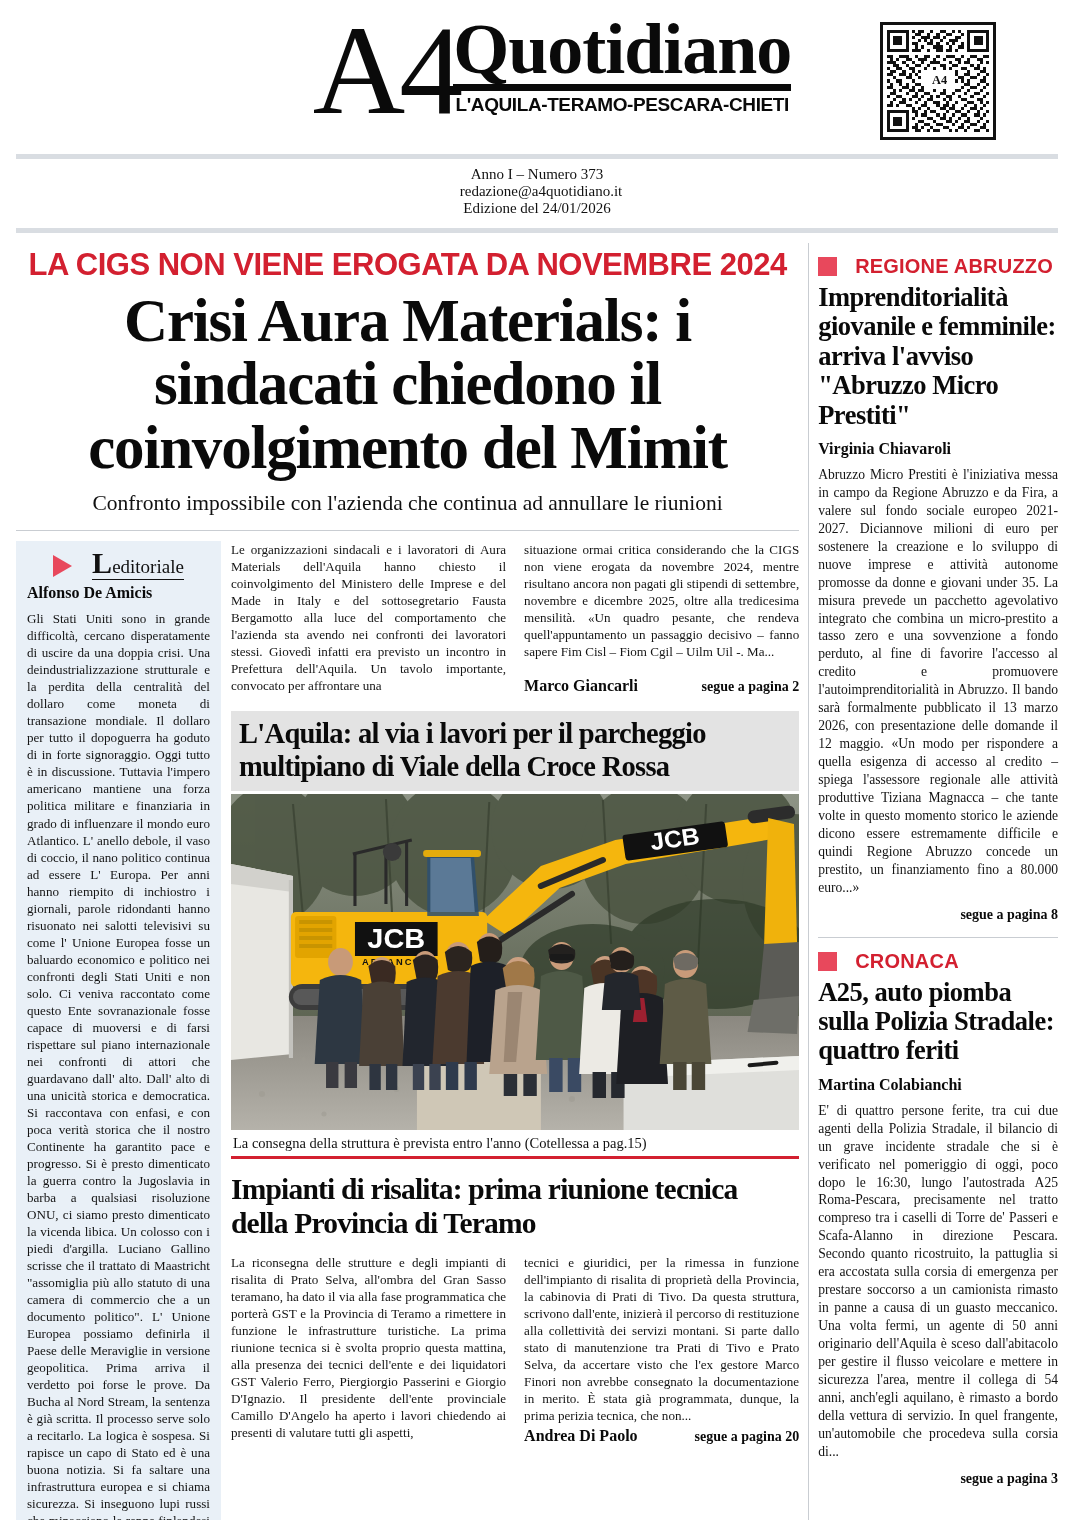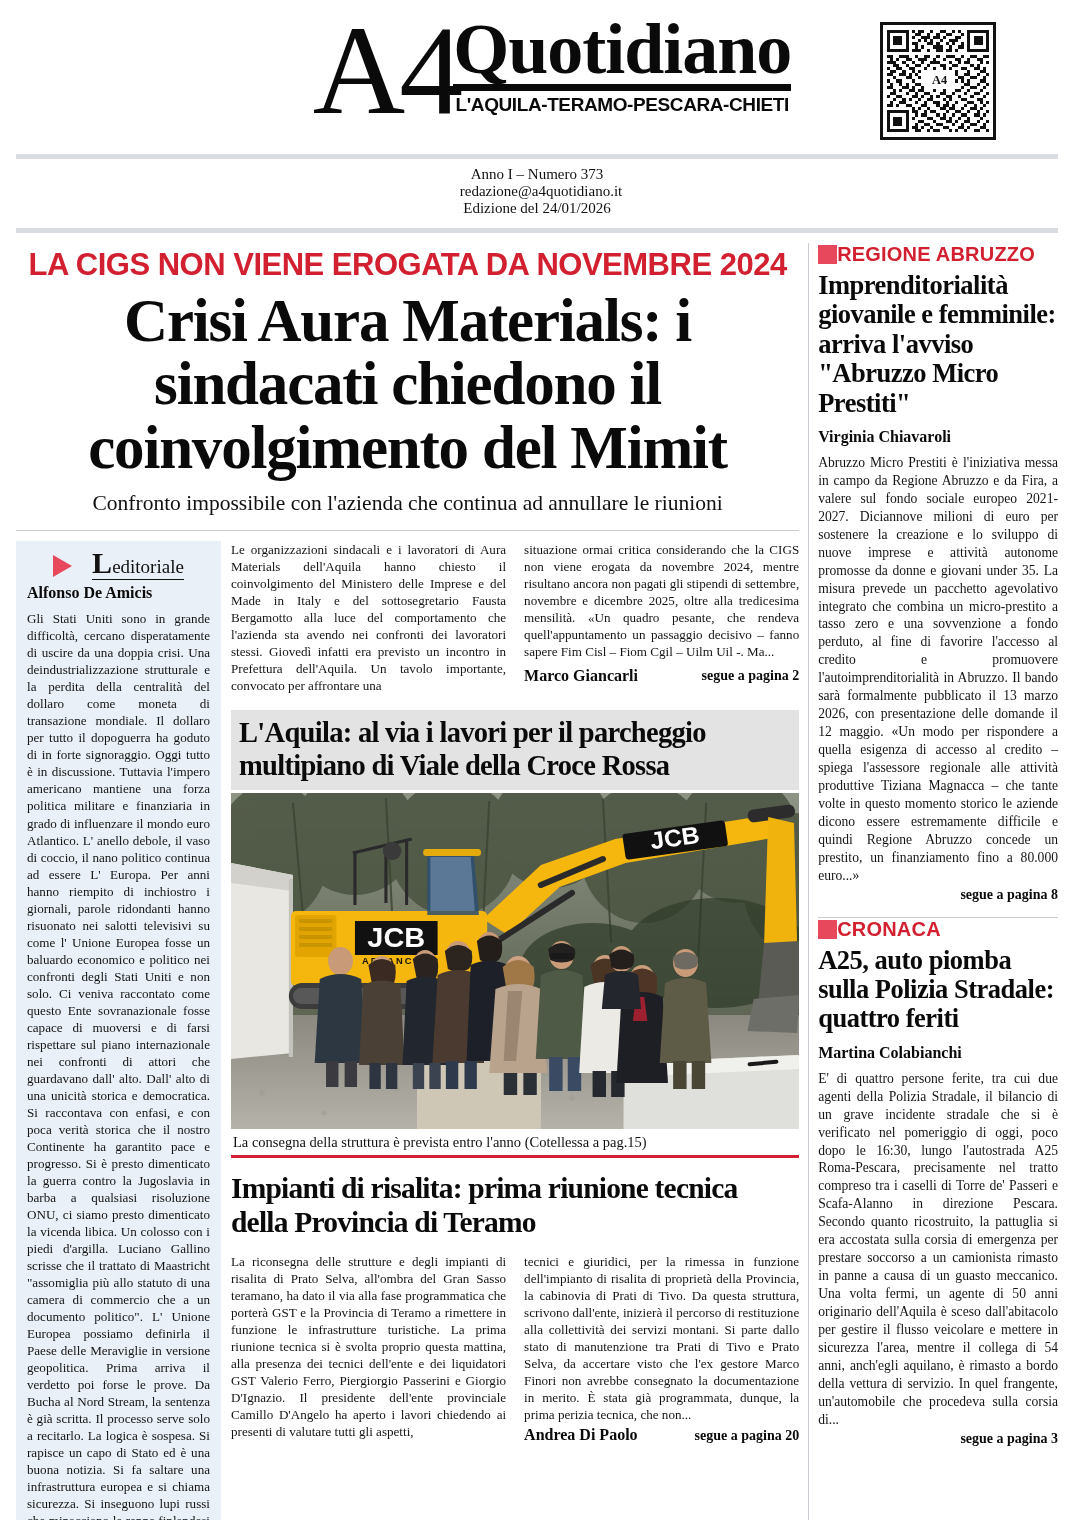--- a/index.html
+++ b/index.html
@@ -206,21 +206,21 @@
     font-size: 13.1px;
     line-height: 1.30;
     text-align: justify;
     color: #141414;
   }
   .segue {
     font-family: "Liberation Serif", serif;
     font-weight: bold;
     font-size: 14px;
     text-align: right;
-    margin-top: 2px;
+    margin-top: 10px;
     color:#0a0a0a;
   }
 
   .story-col { flex: 1; padding-left: 10px; }
   .two-col {
     display: flex;
     gap: 18px;
   }
   .two-col > div { flex: 1; }
 
@@ -256,22 +256,22 @@
     font-weight: bold;
     font-size: 29.5px;
     line-height: 1.14;
     letter-spacing: -0.8px;
     margin: 14px 0 14px 0;
     color:#0a0a0a;
   }
   .sec-tag {
     display: flex;
     align-items: center;
-    gap: 0;
-    margin: 0 0 5px 0;
+    gap: 18px;
+    margin: 12px 0 5px 0;
   }
   .sec-sq { width: 19px; height: 19px; background: #e8485c; }
   .sec-label {
     font-family: "Liberation Sans", sans-serif;
     font-weight: bold;
     font-size: 20px;
     letter-spacing: 0.2px;
     color: #d32030;
   }
   .side-title {
@@ -613,21 +613,21 @@
         </div>
 
         <div class="story-col">
 
           <div class="two-col">
             <div>
               <div class="body-txt">Le organizzazioni sindacali e i lavoratori di Aura Materials dell'Aquila hanno chiesto il coinvolgimento del Ministero delle Imprese e del Made in Italy e del sottosegretario Fausta Bergamotto alla luce del comportamento che l'azienda sta avendo nei confronti dei lavoratori stessi. Giovedì infatti era previsto un incontro in Prefettura dell'Aquila. Un tavolo importante, convocato per affrontare una</div>
             </div>
             <div>
               <div class="body-txt">situazione ormai critica considerando che la CIGS non viene erogata da novembre 2024, mentre risultano ancora non pagati gli stipendi di settembre, novembre e dicembre 2025, oltre alla tredicesima mensilità. «Un quadro pesante, che rendeva quell'appuntamento un passaggio decisivo – fanno sapere Fim Cisl – Fiom Cgil – Uilm Uil -. Ma...</div>
-              <div style="display:flex;justify-content:space-between;align-items:center;margin-top:7px;">
+              <div style="display:flex;justify-content:space-between;align-items:flex-end;margin-top:17px;">
                 <span class="byline" style="margin:0;">Marco Giancarli</span>
                 <span class="segue" style="margin:0;">segue a pagina 2</span>
               </div>
             </div>
           </div>
 
           <div class="photo-head">L'Aquila: al via i lavori per il parcheggio multipiano di Viale della Croce Rossa</div>
 
           <div class="photo-box">
             <svg viewBox="0 0 550 336" preserveAspectRatio="none" style="width:100%;height:100%;display:block;">

